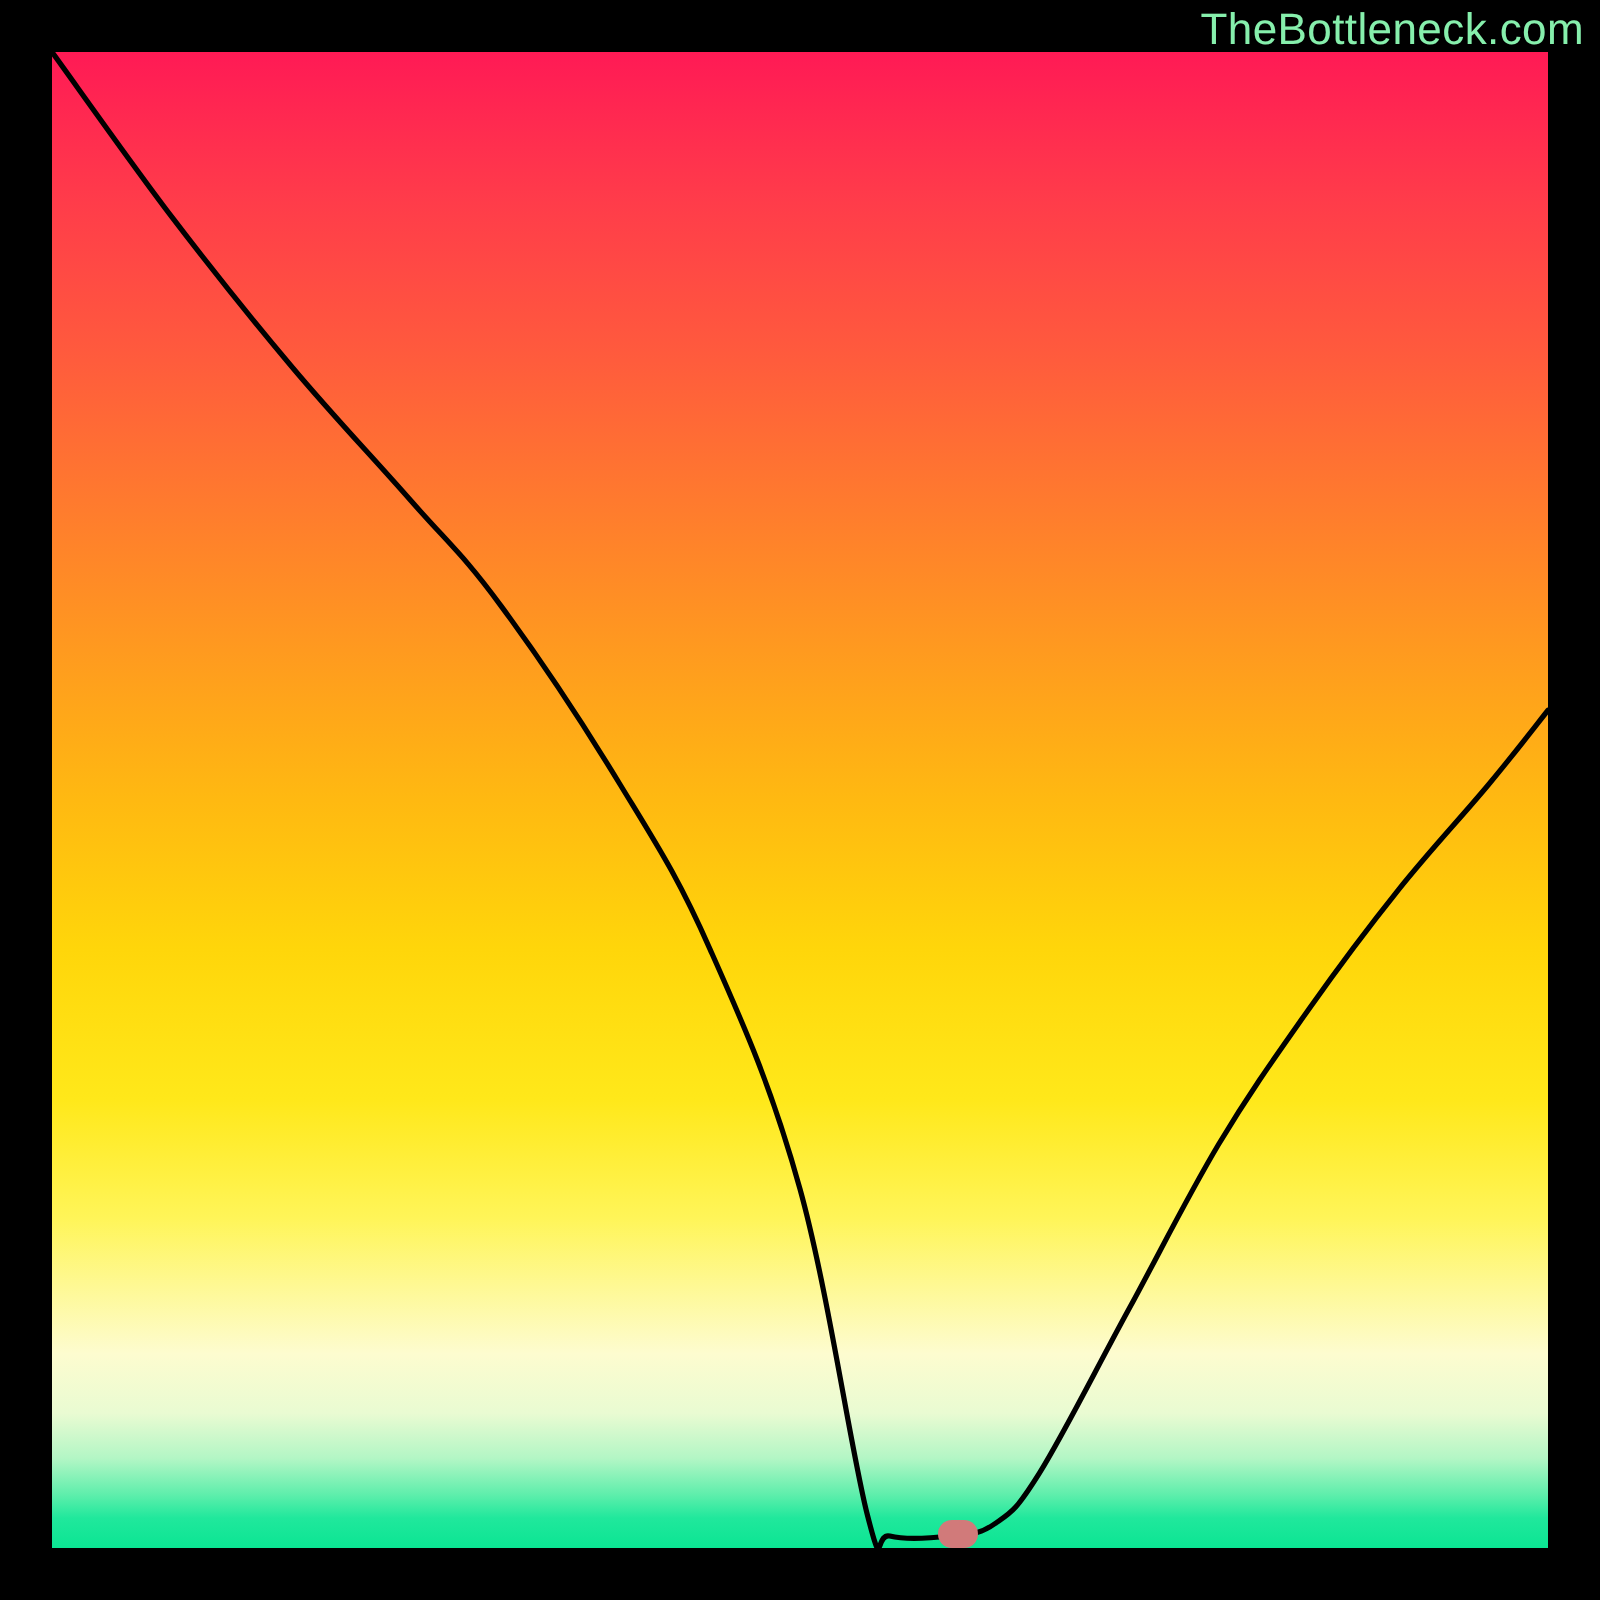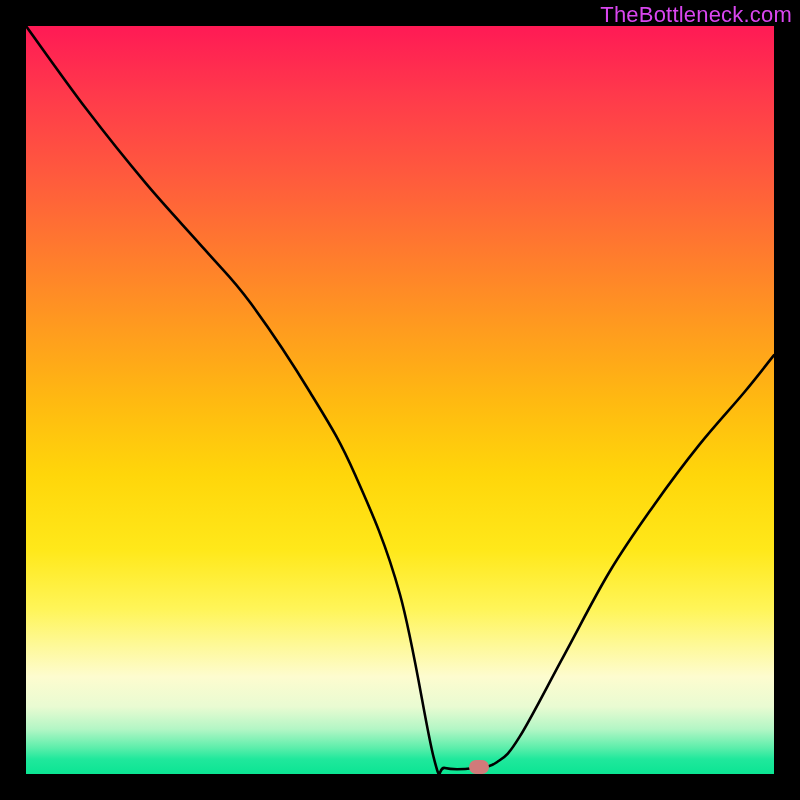--- a/index.html
+++ b/index.html
@@ -11,21 +11,21 @@
   .container {
     width: 800px;
     height: 800px;
     position: relative;
     background: #000000;
   }
   .watermark {
     position: absolute;
     top: 2px;
     right: 8px;
-    color: #d946ef;
+    color: #86efac;
     font-size: 22px;
     font-weight: 500;
     z-index: 10;
     letter-spacing: 0.2px;
   }
   .plot-area {
     position: absolute;
     left: 26px;
     top: 26px;
     width: 748px;

